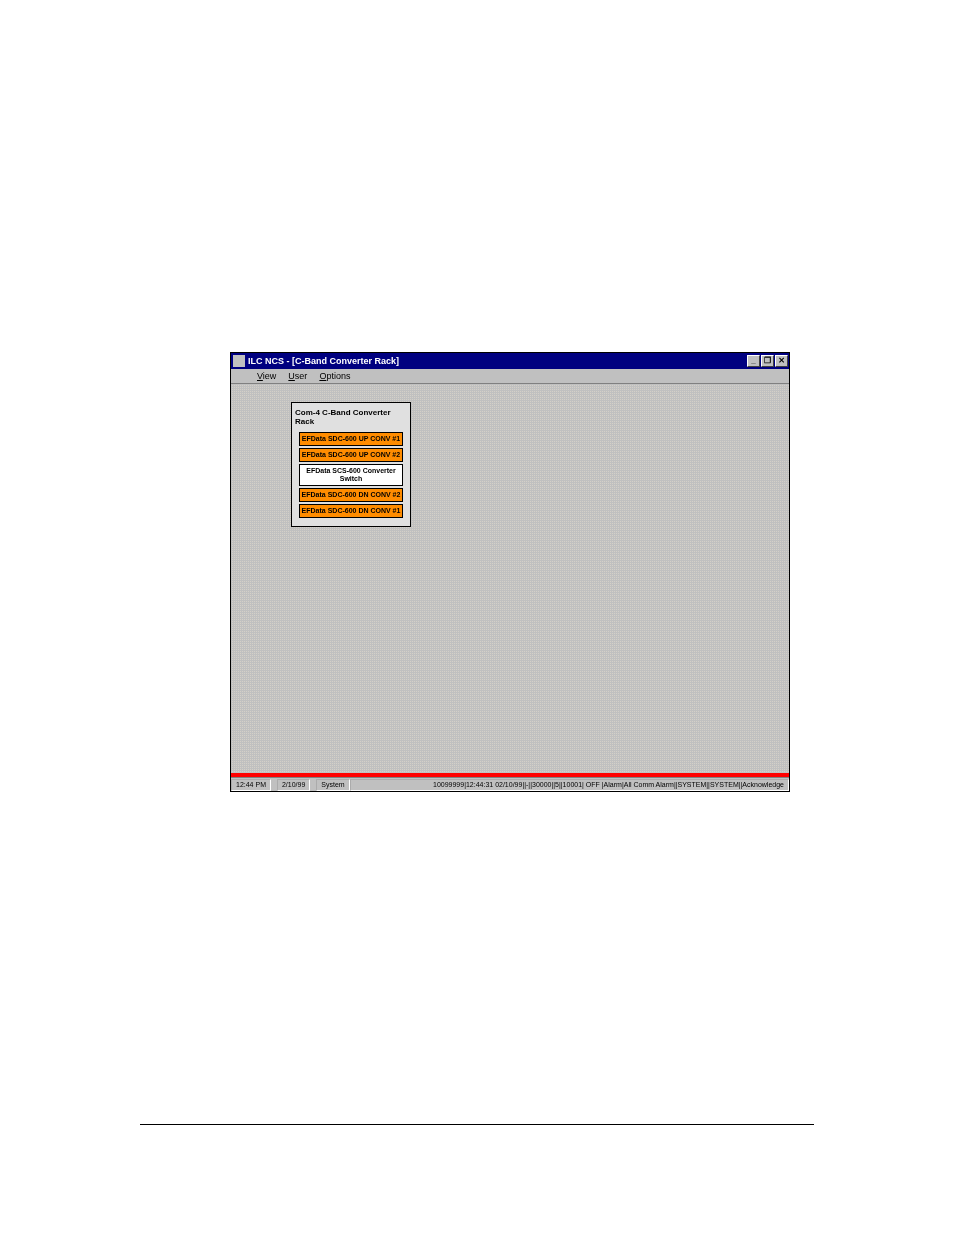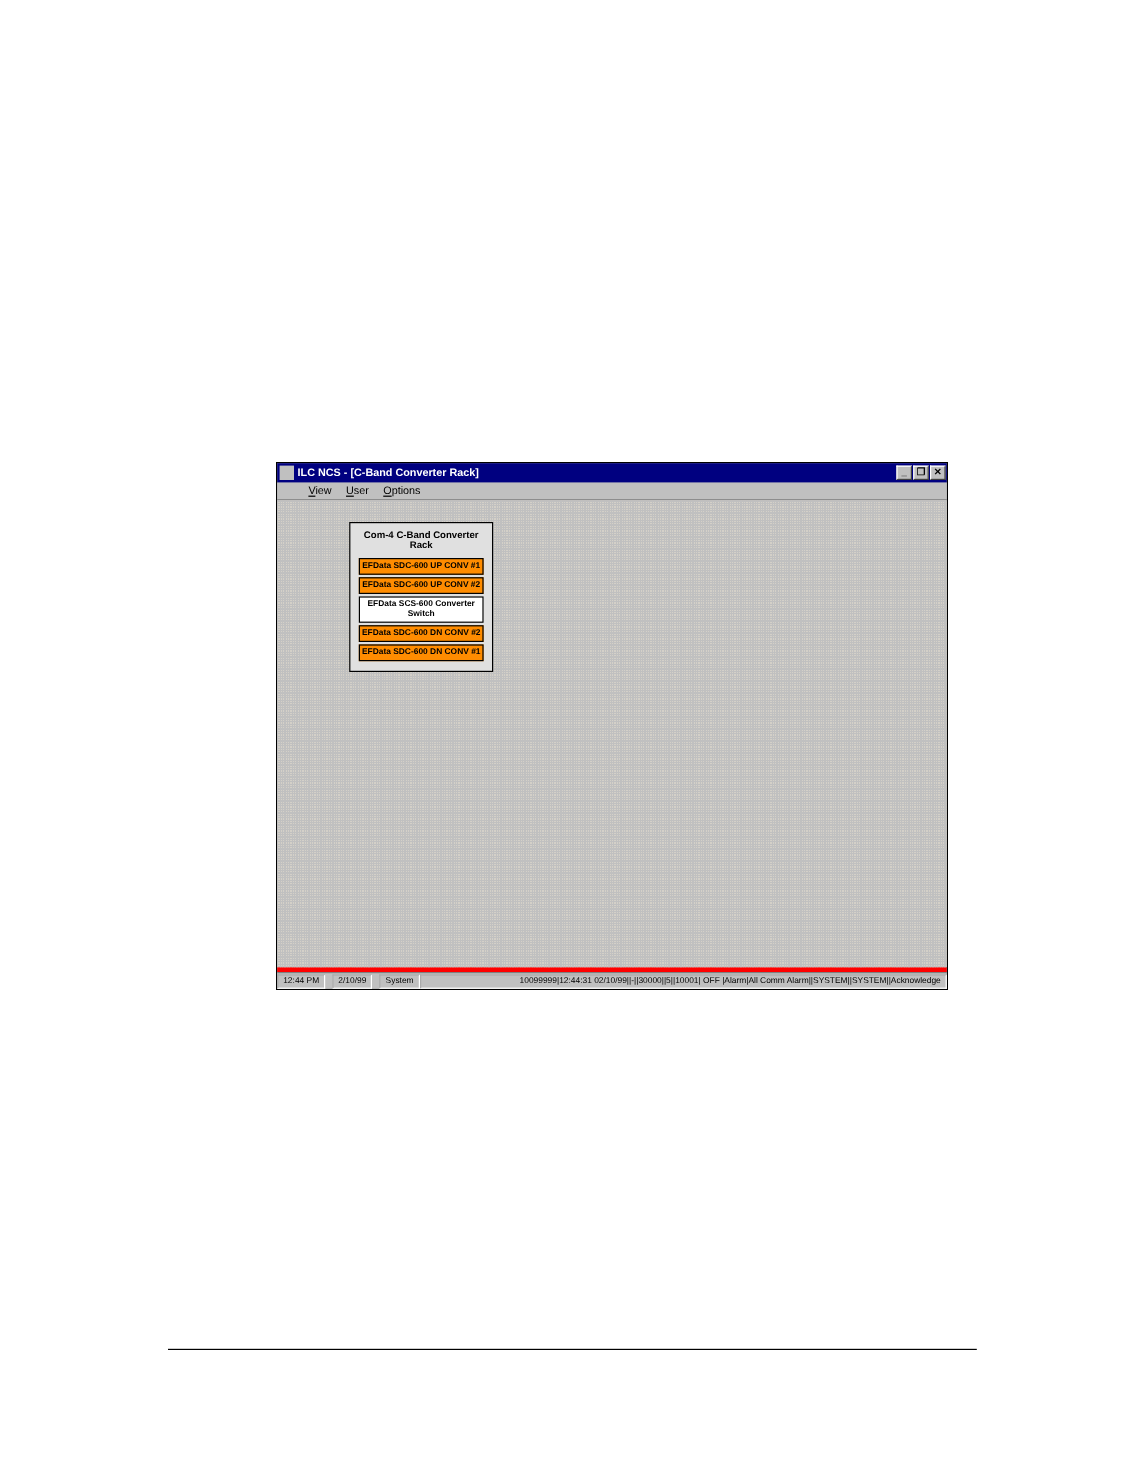--- a/index.html
+++ b/index.html
@@ -6,21 +6,21 @@
   body {
     width: 954px;
     height: 1235px;
     background: #ffffff;
     font-family: "Arial", "Helvetica", sans-serif;
     position: relative;
   }
   .app-window {
     position: absolute;
     left: 230px;
-    top: 385px;
+    top: 352px;
     width: 560px;
     height: 440px;
     border: 1px solid #000;
     background: #c0c0c0;
     display: flex;
     flex-direction: column;
   }
   .titlebar {
     background: #000080;
     color: #ffffff;
@@ -86,21 +86,21 @@
     left: 60px;
     top: 18px;
     width: 120px;
     border: 1px solid #000;
     background: #e0e0e0;
     padding: 3px 3px 6px 3px;
   }
   .rack-title {
     font-size: 8px;
     font-weight: bold;
-    text-align: center;
+    text-align: left;
     padding: 2px 0 4px 0;
     line-height: 9px;
   }
   .rack-item {
     margin: 2px 4px;
     padding: 2px 1px;
     font-size: 7px;
     text-align: center;
     font-weight: bold;
     border: 1px solid #000;

